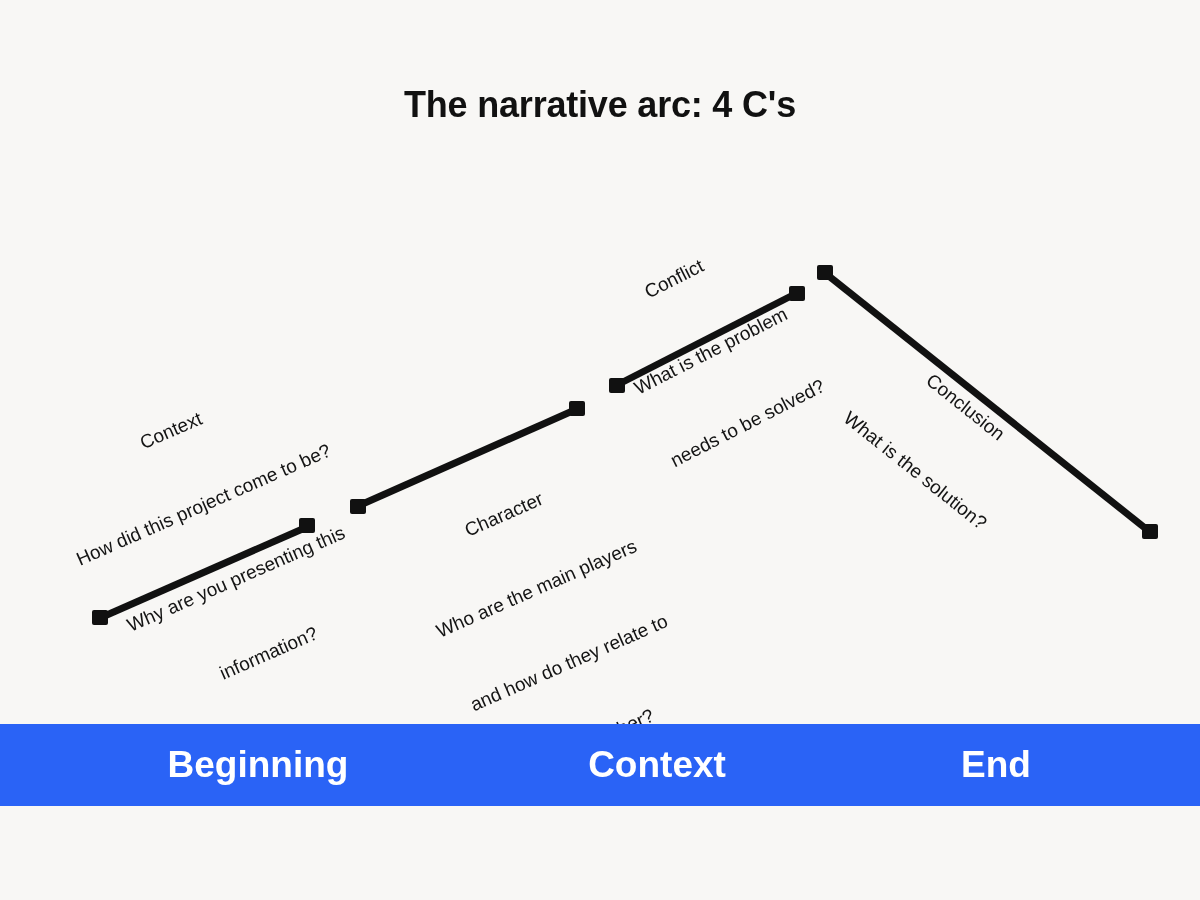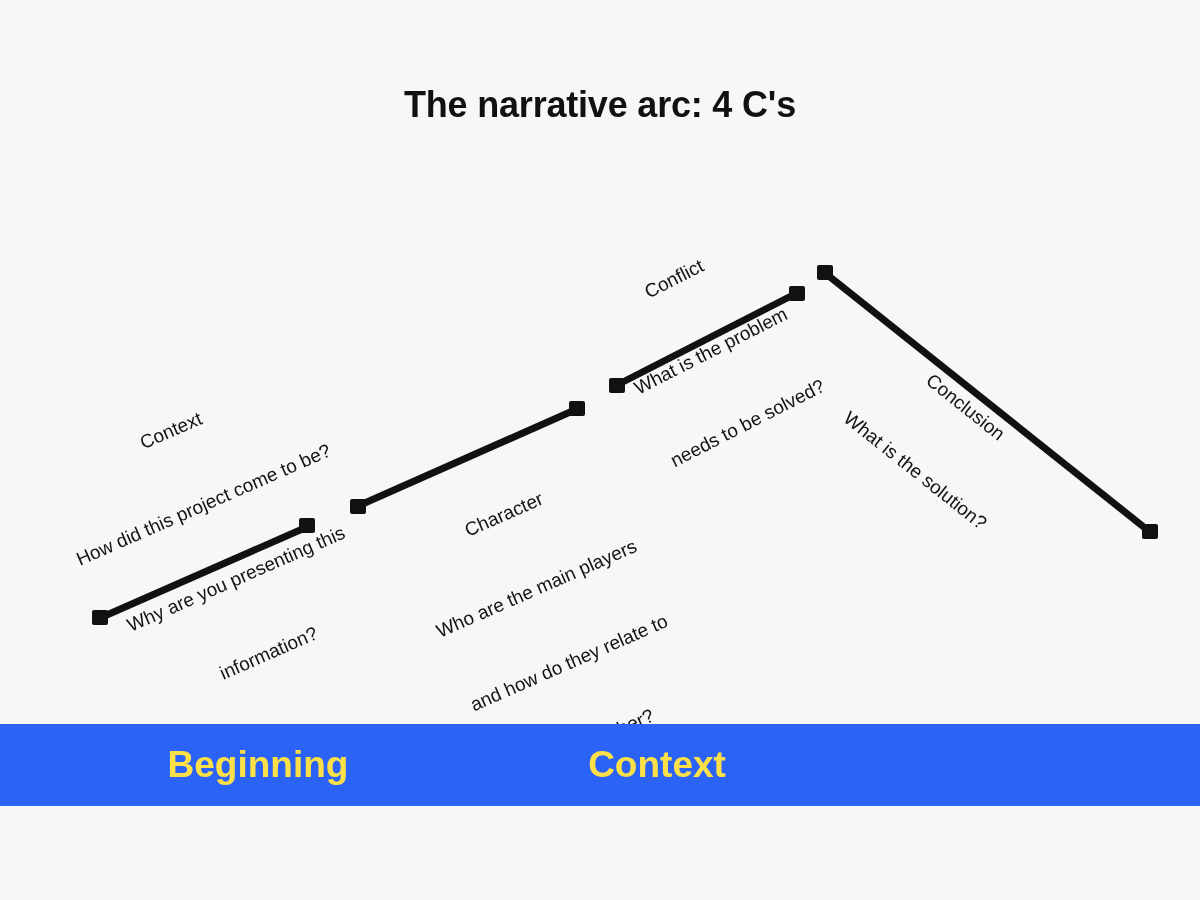--- a/index.html
+++ b/index.html
@@ -85,21 +85,21 @@
     top: 724px;
     width: 1200px;
     height: 82px;
     background: #2a63f6;
   }
   .band-label {
     position: absolute;
     top: 0;
     height: 82px;
     line-height: 82px;
-    color: #fde047;
+    color: #ffffff;
     font-size: 37px;
     font-weight: bold;
     text-align: center;
     white-space: nowrap;
     transform: translateX(-50%);
   }
   .band-label-beginning { left: 258px; }
   .band-label-middle    { left: 657px; }
   .band-label-end       { left: 996px; }
 </style>
@@ -154,15 +154,16 @@
   </div>
 
   <div class="annot annot-conclusion">
     <span class="annot-line">Conclusion</span>
     <span class="annot-line">What is the solution?</span>
   </div>
 
   <div class="band">
     <div class="band-label band-label-beginning">Beginning</div>
     <div class="band-label band-label-middle">Context</div>
+    <div class="band-label band-label-end">End</div>
   </div>
 
 </div>
 
 </body></html>

